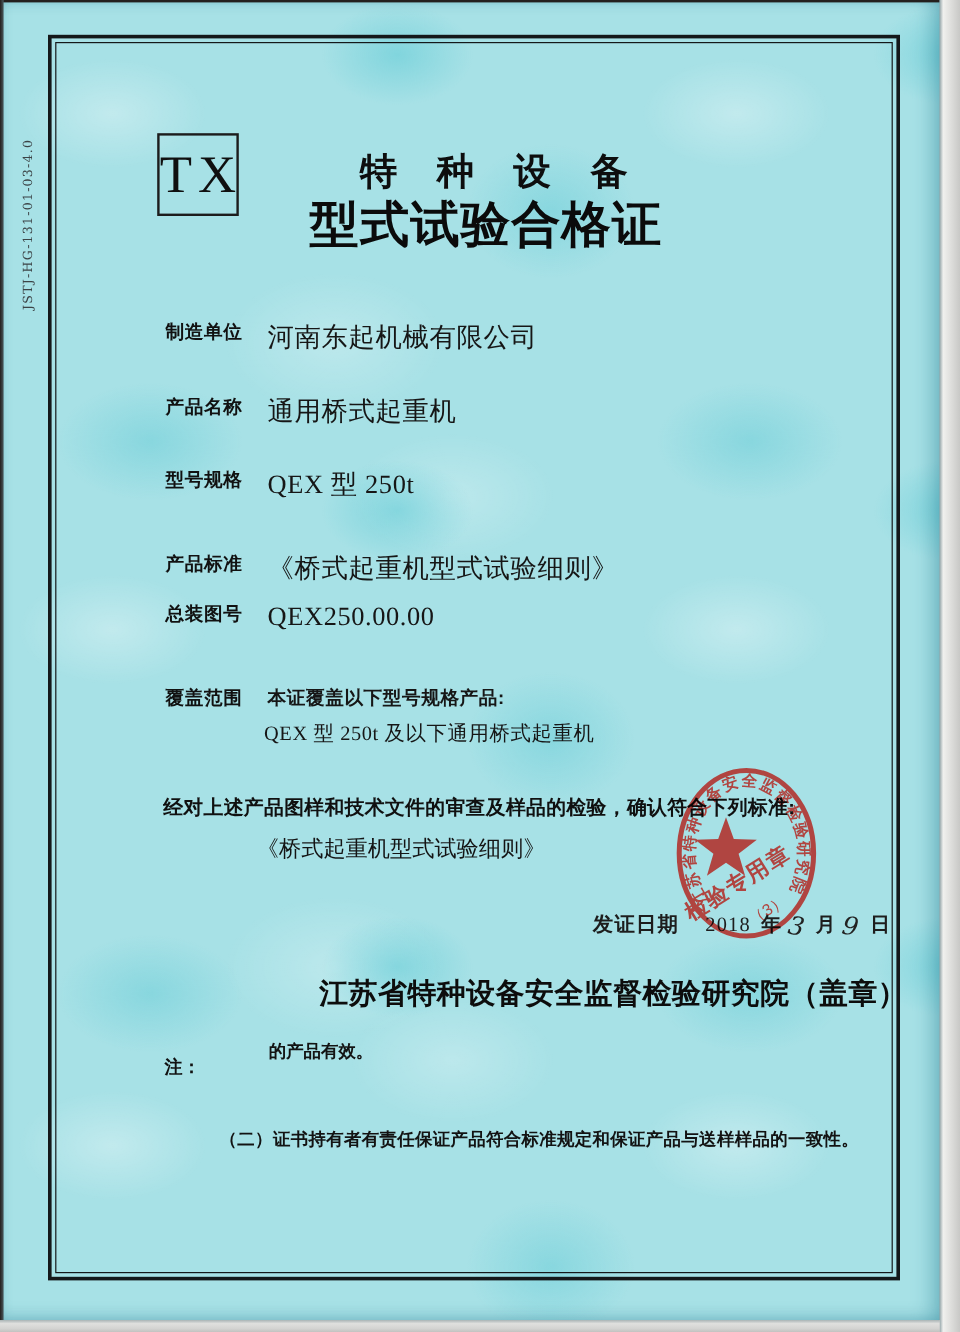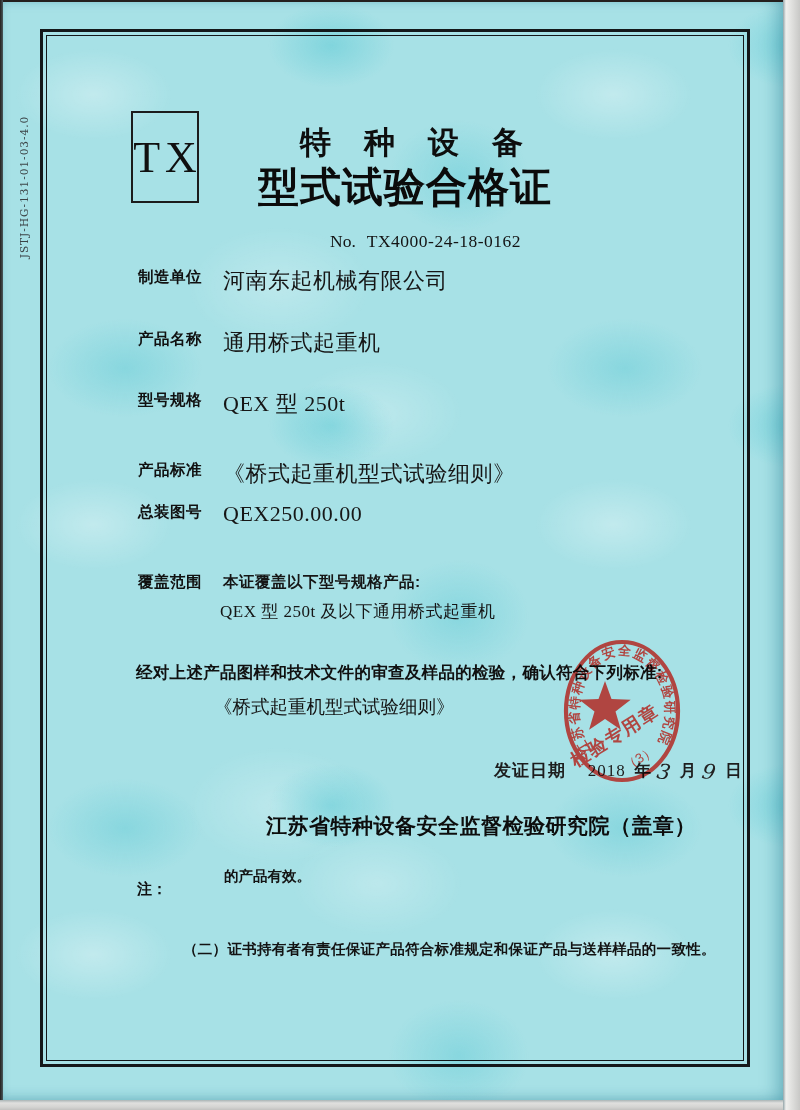--- a/index.html
+++ b/index.html
@@ -38,21 +38,21 @@
   .frame-outer { position:absolute; left:40px; top:29px; width:710px; height:1038px; border:3px solid #14181a; z-index:1; }
   .frame-inner { position:absolute; left:3px; top:3px; right:3px; bottom:3px; border:1px solid #14181a; }
   .content { position:absolute; inset:0; z-index:2; }
   
   .vcode {
     position:absolute; left:24px; top:187px; transform:translate(-50%,-50%) rotate(-90deg);
     font-family:"DejaVu Serif", serif; font-size:10.5px; letter-spacing:1px;
     color:#3c4346; white-space:nowrap;
   }
   .tx-box {
-    position:absolute; left:131px; top:111px; width:68px; height:92px;
+    position:absolute; left:131px; top:111px; width:68px; height:69px;
     border:2px solid #1c1c1c; display:flex; align-items:center; justify-content:center;
   }
   .tx-box span {
     font-family:"Liberation Serif", serif; font-size:44px; letter-spacing:5px;
     color:#101010; padding-left:5px;
   }
   .subtitle {
     position:absolute; left:300px; top:122px;
     font-family:Liberation Sans, sans-serif; font-weight:bold; font-size:31px;
     letter-spacing:33px; color:#0e0e0e; white-space:nowrap;
@@ -86,21 +86,21 @@
   
   .date-line { position:absolute; left:494px; top:757px; white-space:nowrap; font-size:17px; }
   .date-line .dl-label { font-weight:bold; letter-spacing:1px; }
   .date-line .dl-year { font-family:"Liberation Serif", serif; margin-left:17px; letter-spacing:1px; }
   .date-line .dl-unit { font-weight:bold; margin-left:4px; font-size:16.5px; }
   .hand {
     display:inline-block; font-family:"DejaVu Serif", serif; font-style:italic;
     font-size:21px; transform:rotate(10deg); position:relative; top:3px; margin:0 1px; color:#222;
   }
   
-  .issuer { position:absolute; left:266px; top:812px; font-weight:bold; font-size:21px; letter-spacing:.5px; color:#0d0d0d; white-space:nowrap; }
+  .issuer { position:absolute; left:266px; top:812px; font-weight:bold; font-size:24px; letter-spacing:.5px; color:#0d0d0d; white-space:nowrap; }
   .note-label { position:absolute; left:137px; top:880px; font-weight:bold; font-size:15px; color:#111; }
   .note1a { position:absolute; left:183px; top:880px; font-weight:bold; font-size:14.5px; letter-spacing:.3px; color:#131313; white-space:nowrap; }
   .note1b { position:absolute; left:224px; top:867px; font-weight:bold; font-size:14.5px; color:#131313; white-space:nowrap; }
   .note2  { position:absolute; left:183px; top:940px; font-weight:bold; font-size:14.5px; letter-spacing:.3px; color:#131313; white-space:nowrap; }
   
   .seal { position:absolute; left:540px; top:620px; z-index:4; mix-blend-mode:multiply; opacity:.9; }
   .seal text { font-family:"Liberation Sans", sans-serif; fill:#b2342e; }
 </style>
 </head>
 <body>
@@ -116,23 +116,20 @@
 
     <div class="vcode">JSTJ-HG-131-01-03-4.0</div>
 
     <div class="tx-box">
       <span>TX</span>
     </div>
 
     <div class="subtitle">特种设备</div>
     <div class="title">型式试验合格证</div>
 
-    <div class="cert-no">
-      <span>No.</span><span class="num">TX4000-24-18-0162</span>
-    </div>
 
     <div class="row r0">
       <span class="lbl">制造单位</span>
       <span class="val">河南东起机械有限公司</span>
     </div>
     <div class="row r1">
       <span class="lbl">产品名称</span>
       <span class="val">通用桥式起重机</span>
     </div>
     <div class="row r2">

